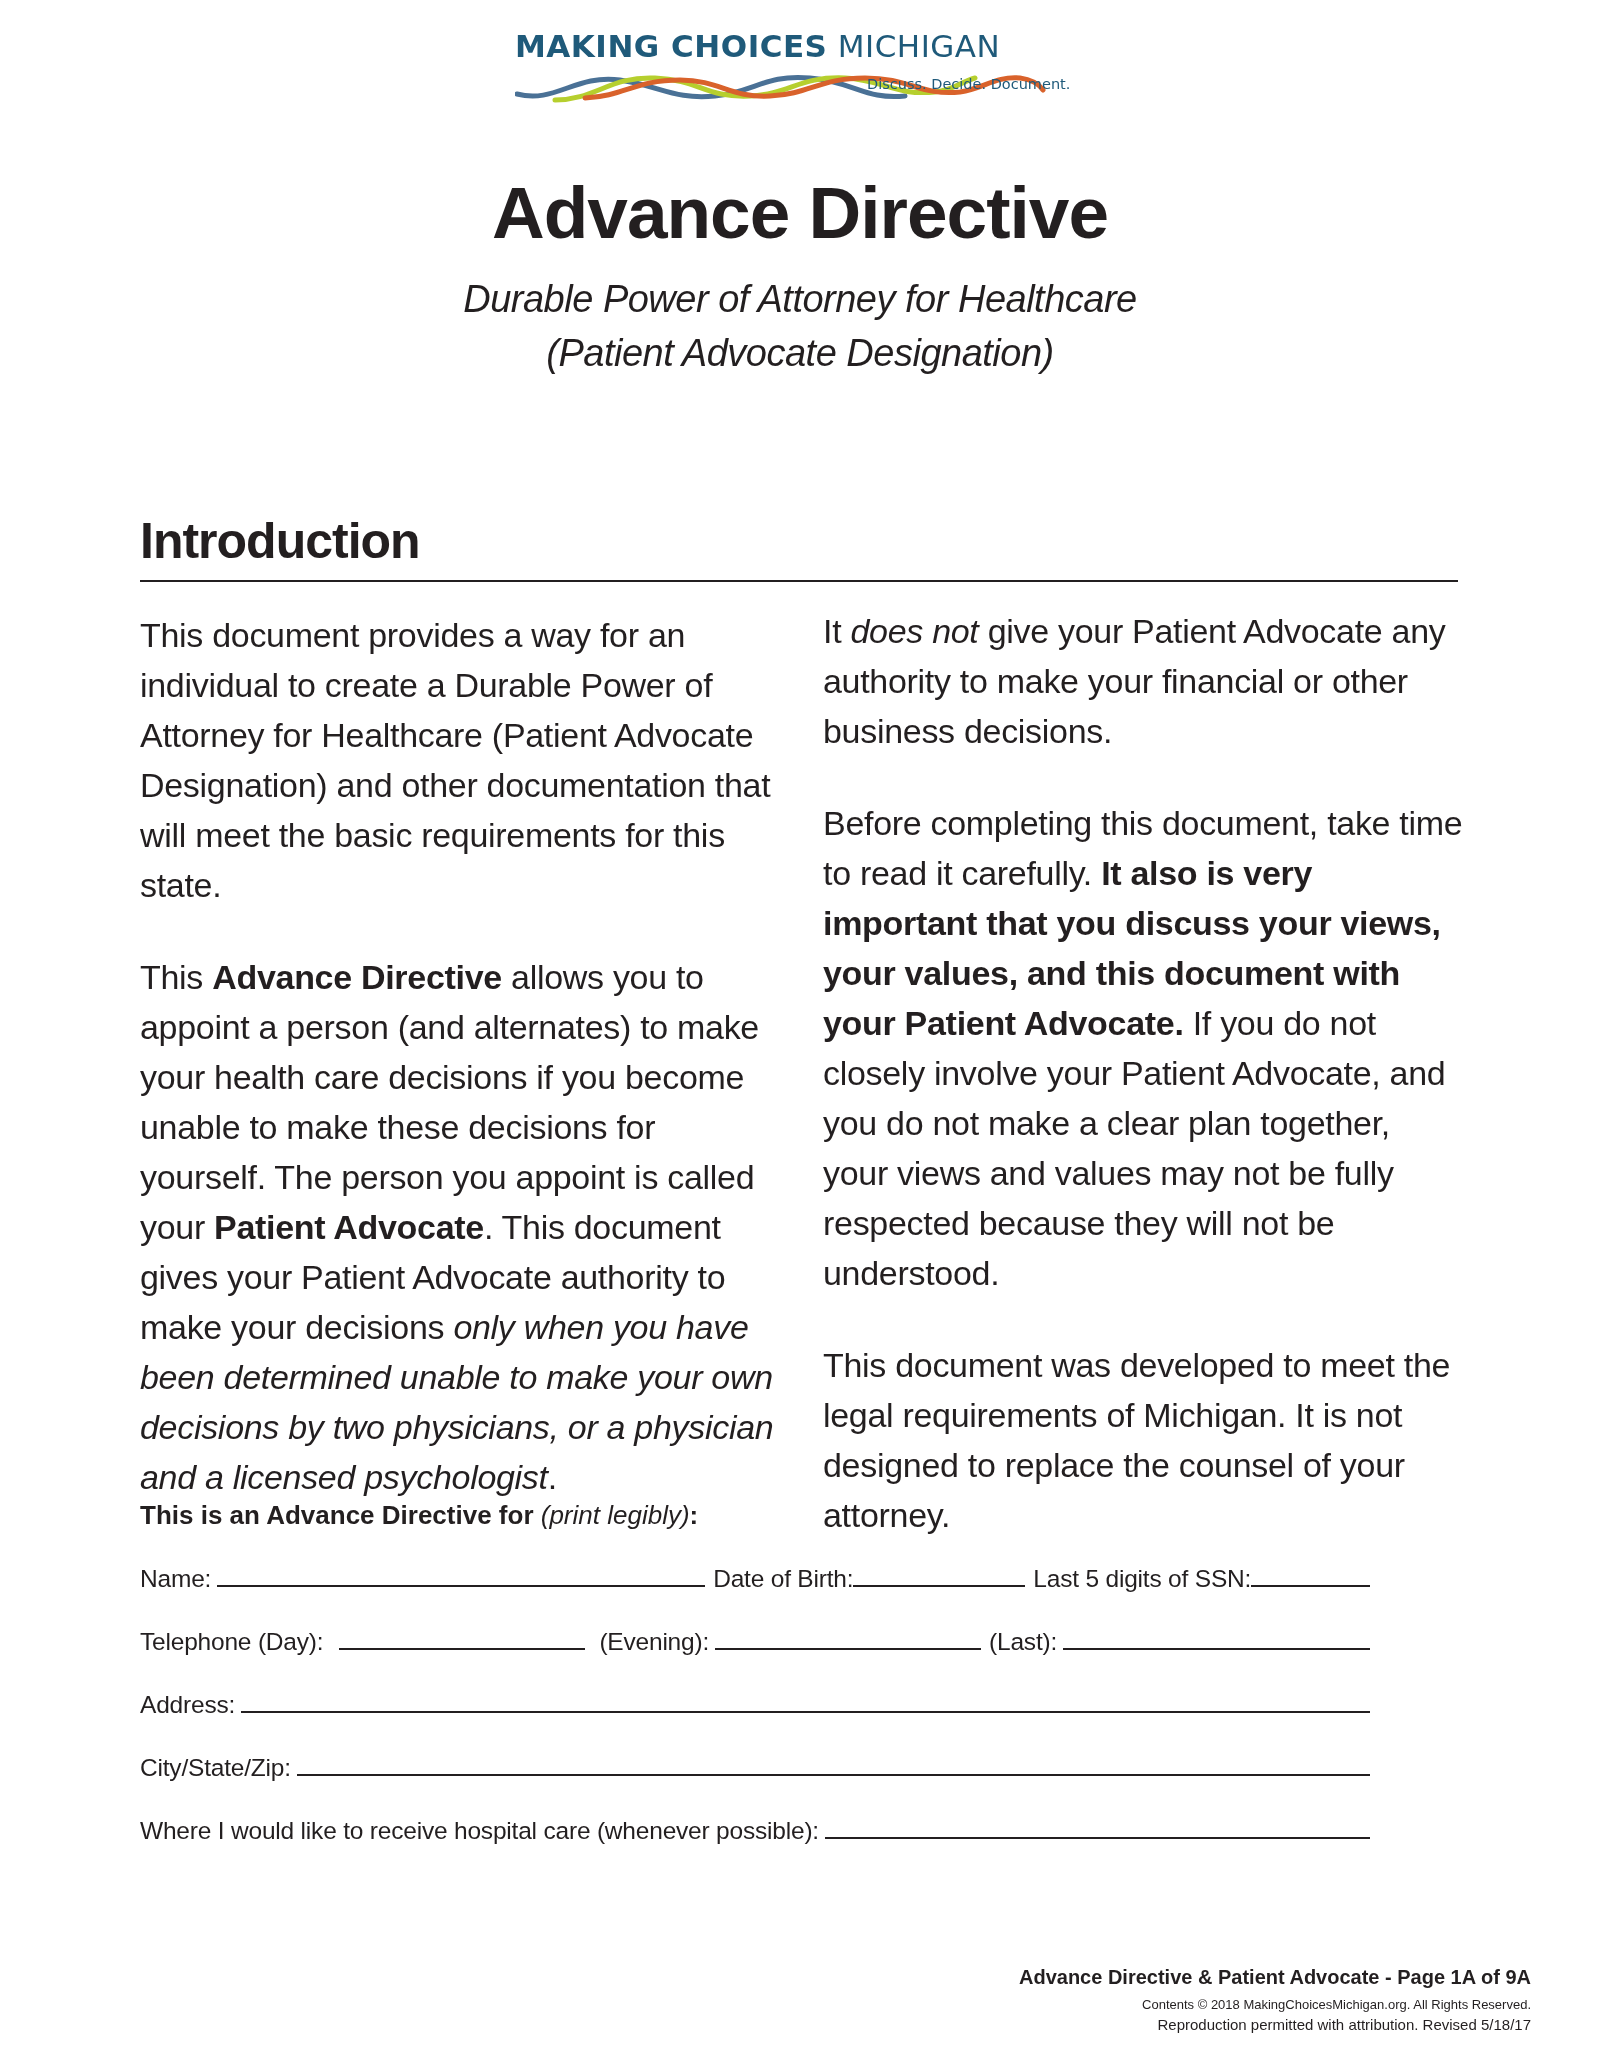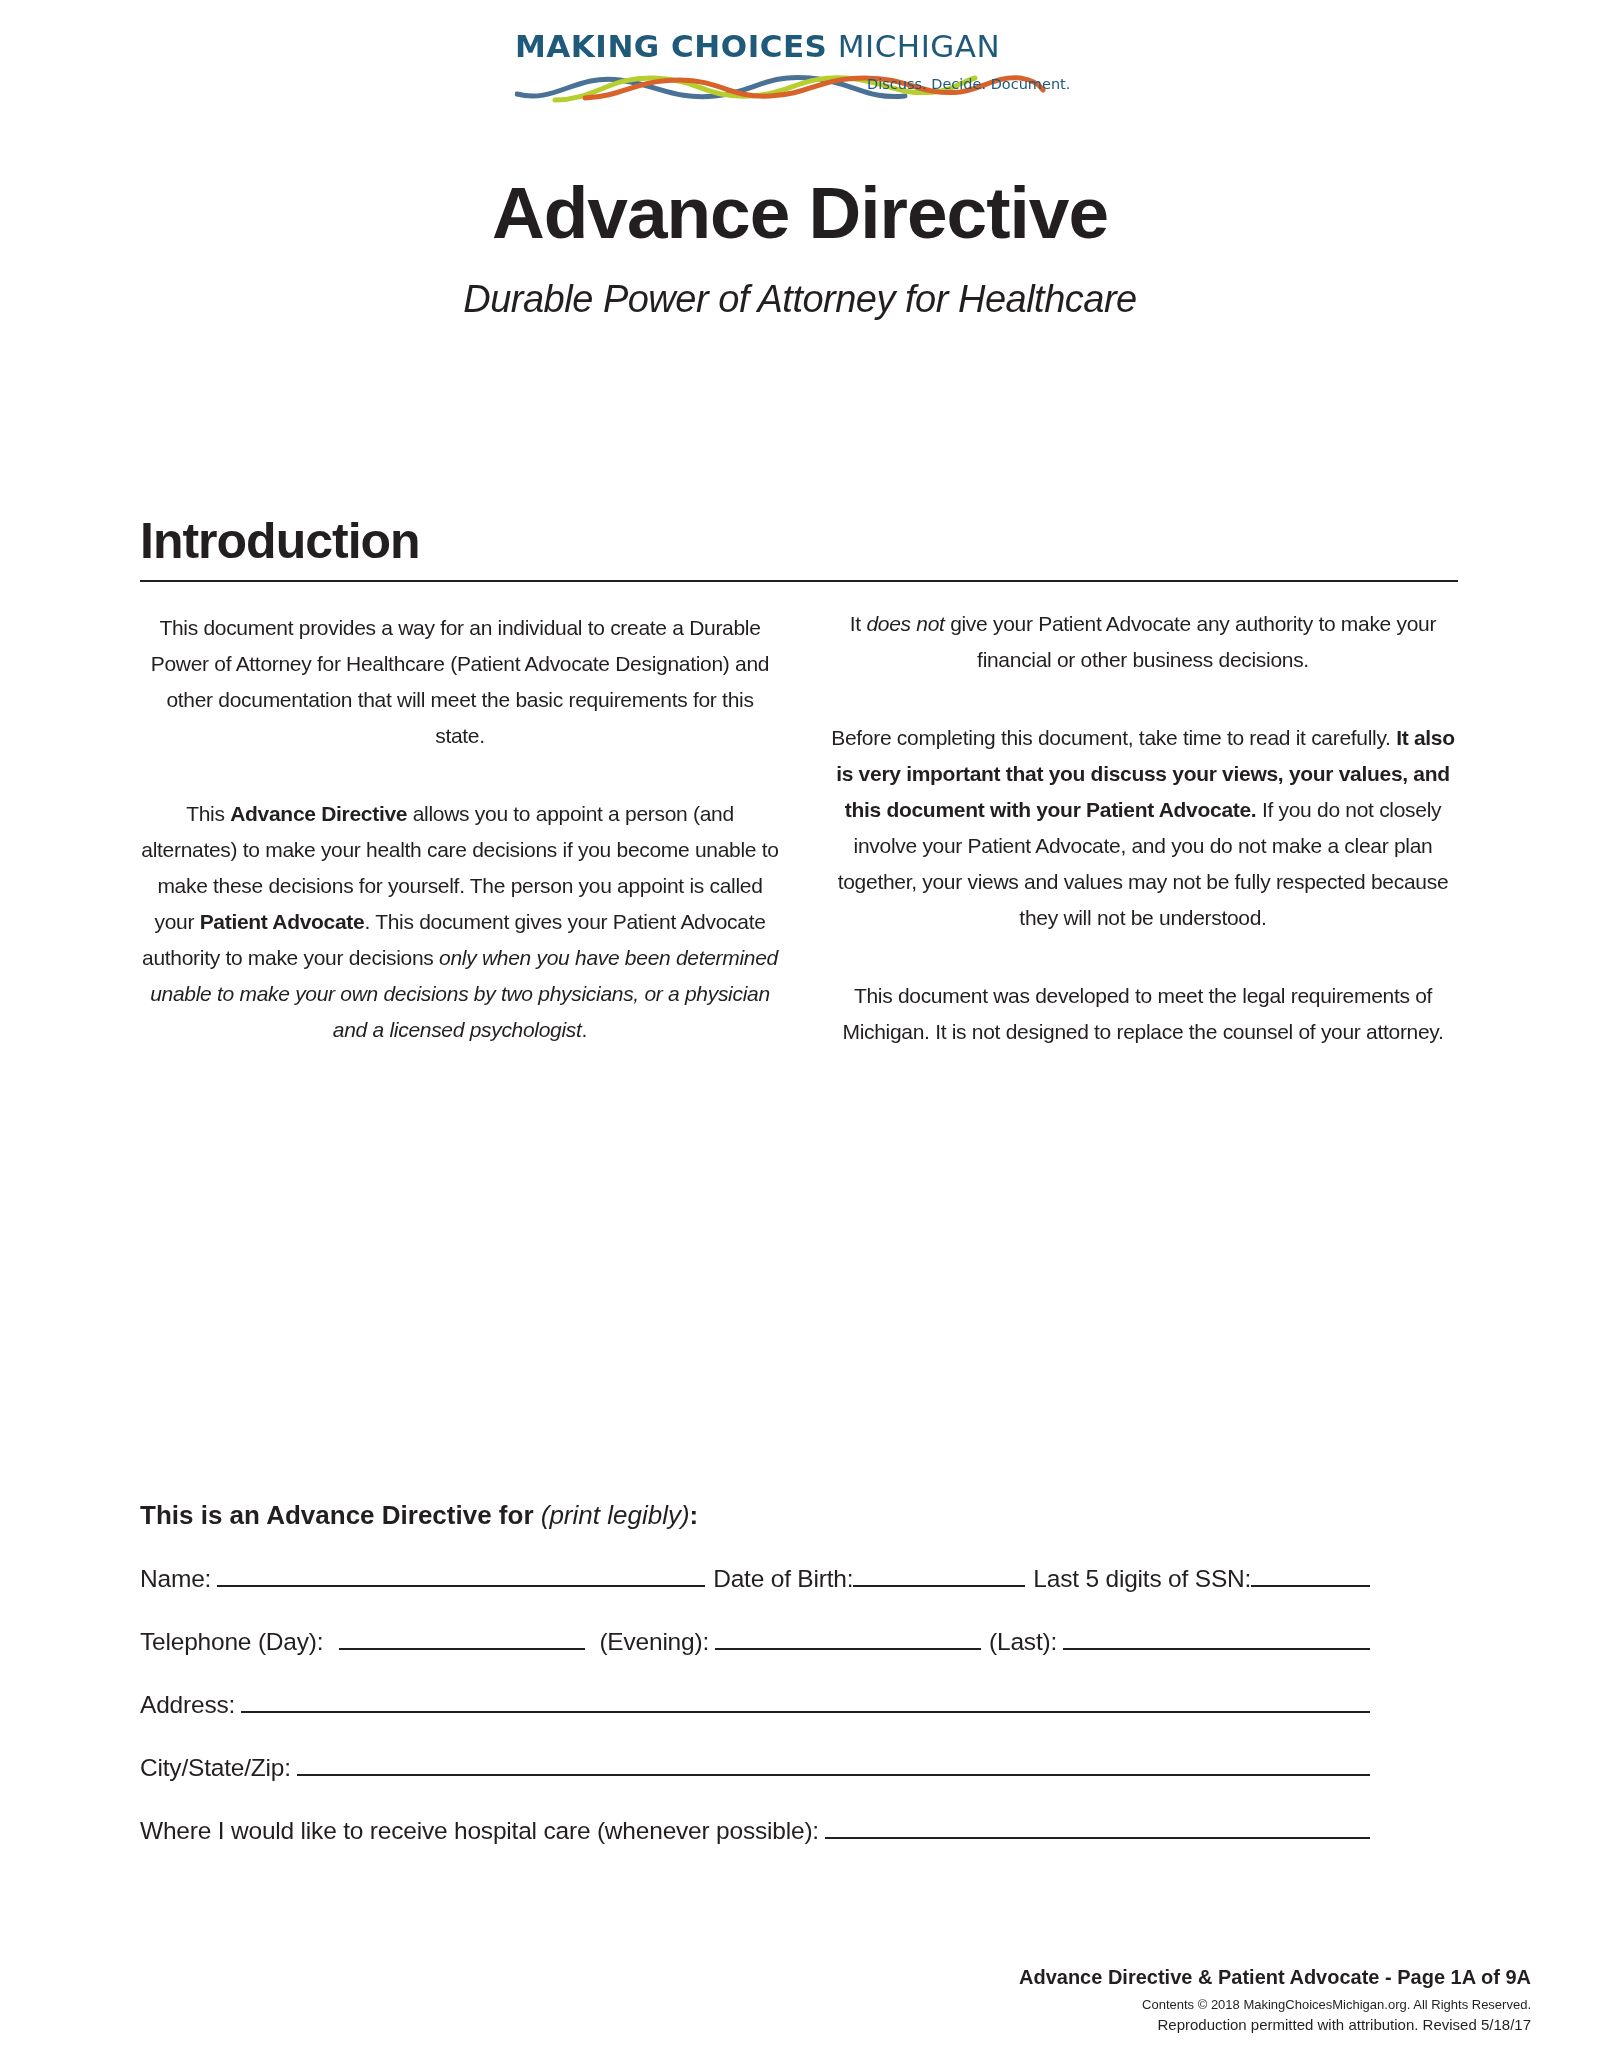--- a/index.html
+++ b/index.html
@@ -22,21 +22,21 @@
   #doc-title { left:0; width:1600px; top:168px; text-align:center; font-size:73px; font-weight:bold;
                letter-spacing:-1px; line-height:90px; }
   #subtitle { left:0; width:1600px; top:272px; text-align:center; font-size:38px; font-style:italic;
               line-height:54px; letter-spacing:-0.5px; }
 
   
   #intro-heading { left:140px; top:510px; font-size:50px; font-weight:bold; letter-spacing:-1px; line-height:62px; }
   #intro-rule { left:140px; top:580px; width:1318px; height:0; border-top:2px solid #231f20; }
 
   
-  .col { font-size:21px; line-height:36px; letter-spacing:-0.3px;text-align:center; }
+  .col { font-size:34px; line-height:50px; letter-spacing:-0.3px; }
   .col p { margin:0 0 41.8px 0; }
   #col-left { left:140px; top:610px; width:640px; }
   #col-right { left:823px; top:606px; width:640px; }
 
   
   #form-heading { left:140px; top:1498px; font-size:26px; line-height:34px; }
   #form-heading .b { font-weight:bold; }
   #form-heading .i { font-style:italic; }
   .form-row { position:absolute; left:140px; width:1230px; height:34px; font-size:24.5px; line-height:34px;
               display:flex; align-items:baseline; white-space:nowrap; letter-spacing:-0.2px;justify-content:center; }
@@ -61,20 +61,21 @@
     <path d="M2,24 C40,34 60,4 105,10 C145,16 160,30 200,26 C240,22 250,4 295,8 C340,12 350,30 390,26" fill="none" stroke="#4a7196" stroke-width="5" stroke-linecap="round"></path>
     <path d="M40,30 C80,30 95,6 140,8 C185,10 190,28 235,26 C275,24 285,6 330,8 C370,10 380,26 420,22 C440,20 445,12 460,8" fill="none" stroke="#b6cf2e" stroke-width="5" stroke-linecap="round"></path>
     <path d="M70,28 C110,26 120,10 165,10 C205,10 215,28 255,26 C295,24 305,8 350,8 C395,8 405,26 445,22 C470,18 480,6 505,8 C520,10 525,16 528,20" fill="none" stroke="#d9622b" stroke-width="5" stroke-linecap="round"></path>
   </svg>
   <div id="logo-tagline">Discuss. Decide. Document.</div>
 </div>
 
 <div id="doc-title" class="abs">Advance Directive</div>
 <div id="subtitle" class="abs">
   <div>Durable Power of Attorney for Healthcare</div>
+  <div>(Patient Advocate Designation)</div>
 </div>
 
 <div id="intro-heading" class="abs">Introduction</div>
 <div id="intro-rule" class="abs"></div>
 
 <div id="col-left" class="abs col">
   <p>This document provides a way for an individual to create a Durable Power of Attorney for Healthcare (Patient Advocate Designation) and other documentation that will meet the basic requirements for this state.</p>
   <p><span>This </span><b>Advance Directive</b><span> allows you to appoint a person (and alternates) to make your health care decisions if you become unable to make these decisions for yourself. The person you appoint is called your </span><b>Patient Advocate</b><span>. This document gives your Patient Advocate authority to make your decisions </span><i>only when you have been determined unable to make your own decisions by two physicians, or a physician and a licensed psychologist</i><span>.</span></p>
 </div>
 

